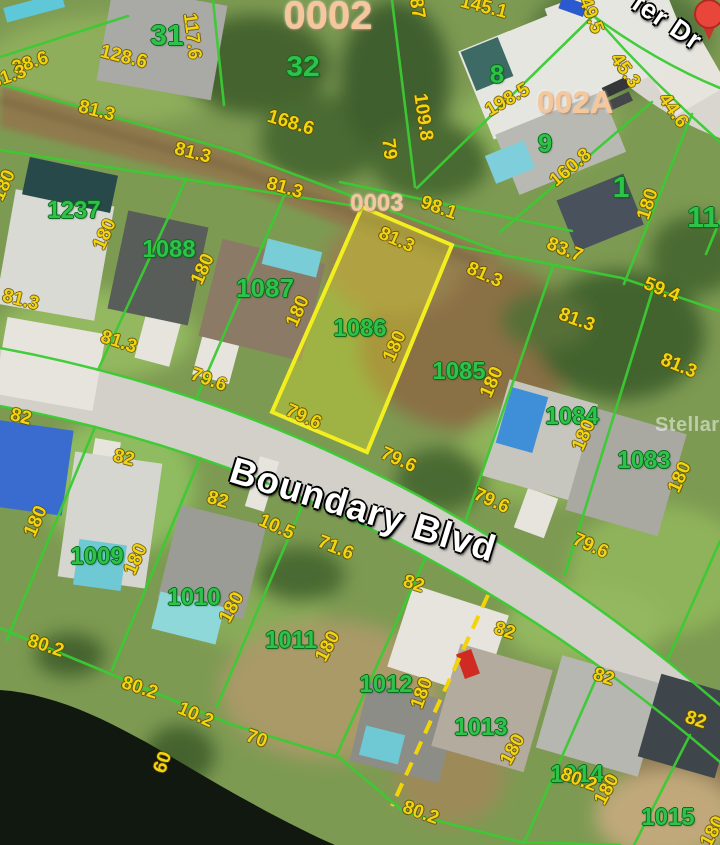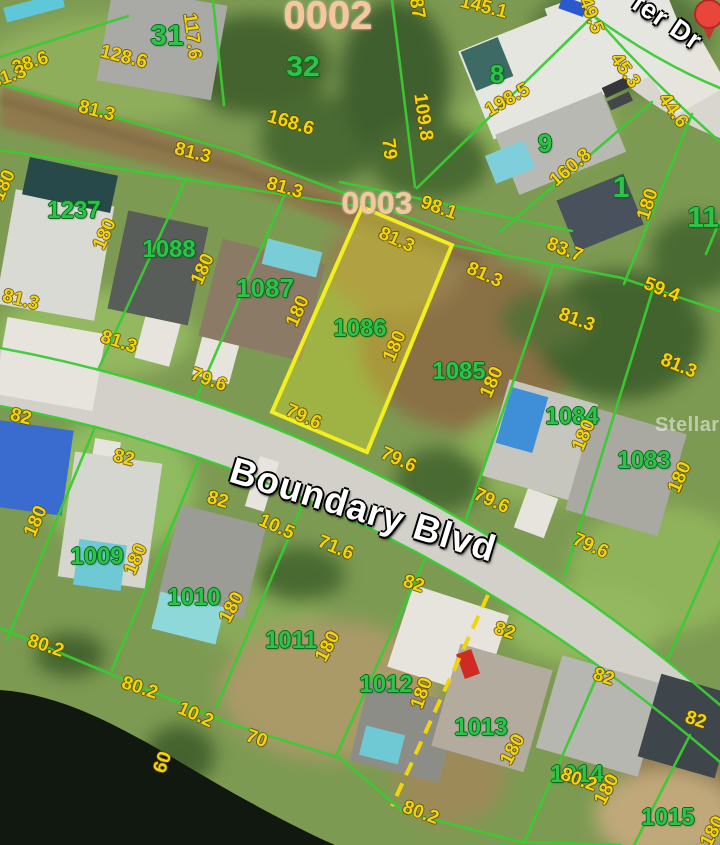--- a/index.html
+++ b/index.html
@@ -188,21 +188,22 @@
       <div class="lbl lbl-lot" style="left: 552px; top: 416px; font-size: 24px; transform: translate(-50%, -50%) rotate(0deg); margin-left: 20px;">1084</div>
       <div class="lbl lbl-lot" style="left: 644px; top: 460px; font-size: 24px; transform: translate(-50%, -50%) rotate(0deg);">1083</div>
       <div class="lbl lbl-lot" style="left: 97px; top: 556px; font-size: 24px; transform: translate(-50%, -50%) rotate(0deg);">1009</div>
       <div class="lbl lbl-lot" style="left: 194px; top: 597px; font-size: 24px; transform: translate(-50%, -50%) rotate(0deg);">1010</div>
       <div class="lbl lbl-lot" style="left: 291px; top: 640px; font-size: 24px; transform: translate(-50%, -50%) rotate(0deg);">1011</div>
       <div class="lbl lbl-lot" style="left: 386px; top: 684px; font-size: 24px; transform: translate(-50%, -50%) rotate(0deg);">1012</div>
       <div class="lbl lbl-lot" style="left: 481px; top: 727px; font-size: 24px; transform: translate(-50%, -50%) rotate(0deg);">1013</div>
       <div class="lbl lbl-lot" style="left: 577px; top: 774px; font-size: 24px; transform: translate(-50%, -50%) rotate(0deg);">1014</div>
       <div class="lbl lbl-lot" style="left: 668px; top: 817px; font-size: 24px; transform: translate(-50%, -50%) rotate(0deg);">1015</div>
       <div class="lbl lbl-block" style="left: 317px; top: 15px; font-size: 40px; transform: translate(-50%, -50%) rotate(0deg); margin-left: 11px;">0002</div>
-      <div class="lbl lbl-block" style="left: 377px; top: 203px; font-size: 32px; transform: translate(-50%, -50%) rotate(0deg);">0003</div>
+      <div class="lbl lbl-block" style="left: 575px; top: 102px; font-size: 32px; transform: translate(-50%, -50%) rotate(0deg);">002A</div>
+      <div class="lbl lbl-block" style="left: 377px; top: 203px; font-size: 24px; transform: translate(-50%, -50%) rotate(0deg);">0003</div>
       <div class="lbl lbl-dim" style="left: 30px; top: 62px; font-size: 19px; transform: translate(-50%, -50%) rotate(-18deg);">38.6</div>
       <div class="lbl lbl-dim" style="left: 124px; top: 56px; font-size: 19px; transform: translate(-50%, -50%) rotate(14deg);">128.6</div>
       <div class="lbl lbl-dim" style="left: 193px; top: 36px; font-size: 19px; transform: translate(-50%, -50%) rotate(83deg);">117.6</div>
       <div class="lbl lbl-dim" style="left: 291px; top: 122px; font-size: 19px; transform: translate(-50%, -50%) rotate(17deg);">168.6</div>
       <div class="lbl lbl-dim" style="left: 390px; top: 149px; font-size: 19px; transform: translate(-50%, -50%) rotate(83deg);">79</div>
       <div class="lbl lbl-dim" style="left: 418px; top: 8px; font-size: 19px; transform: translate(-50%, -50%) rotate(80deg);">87</div>
       <div class="lbl lbl-dim" style="left: 484px; top: 6px; font-size: 19px; transform: translate(-50%, -50%) rotate(14deg);">145.1</div>
       <div class="lbl lbl-dim" style="left: 592px; top: 15px; font-size: 19px; transform: translate(-50%, -50%) rotate(68deg);">49.5</div>
       <div class="lbl lbl-dim" style="left: 424px; top: 117px; font-size: 19px; transform: translate(-50%, -50%) rotate(82deg);">109.8</div>
       <div class="lbl lbl-dim" style="left: 507px; top: 99px; font-size: 19px; transform: translate(-50%, -50%) rotate(-30deg);">198.5</div>

